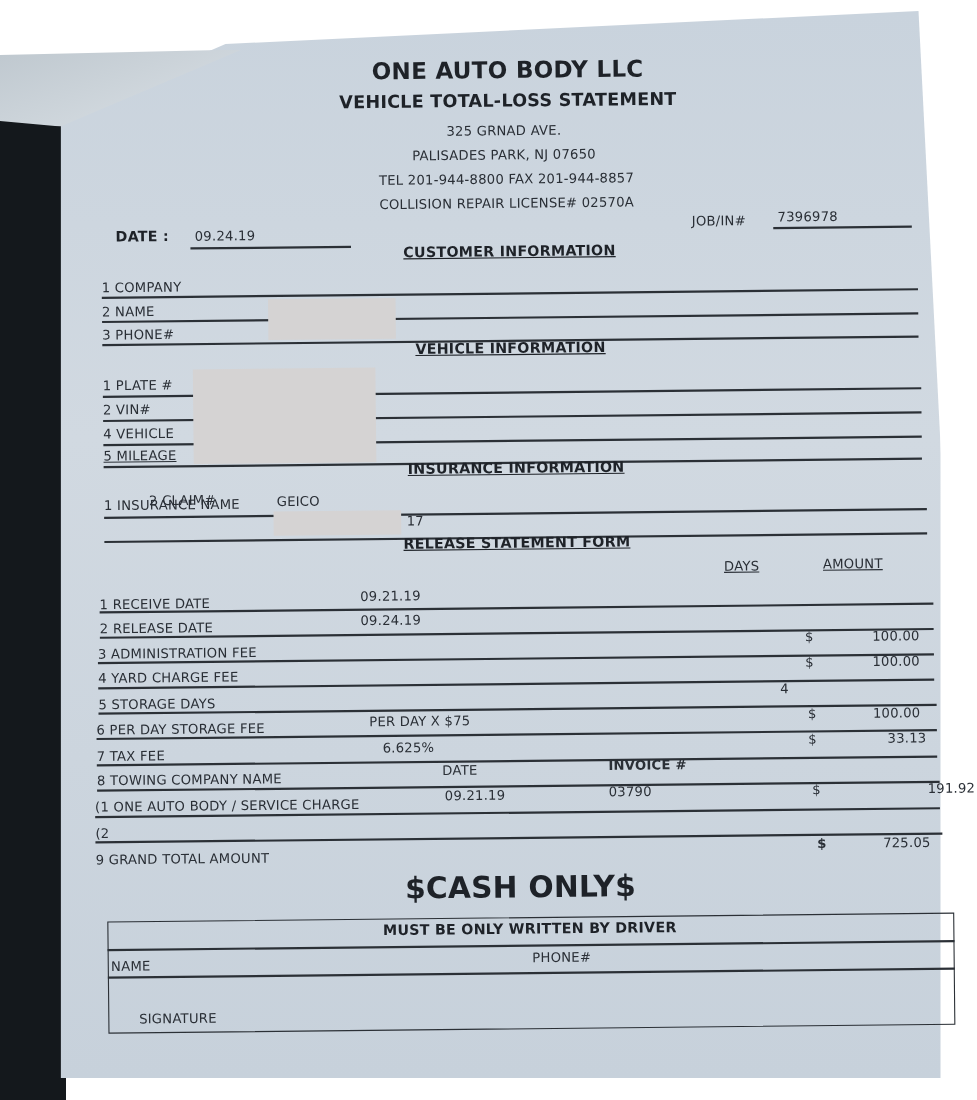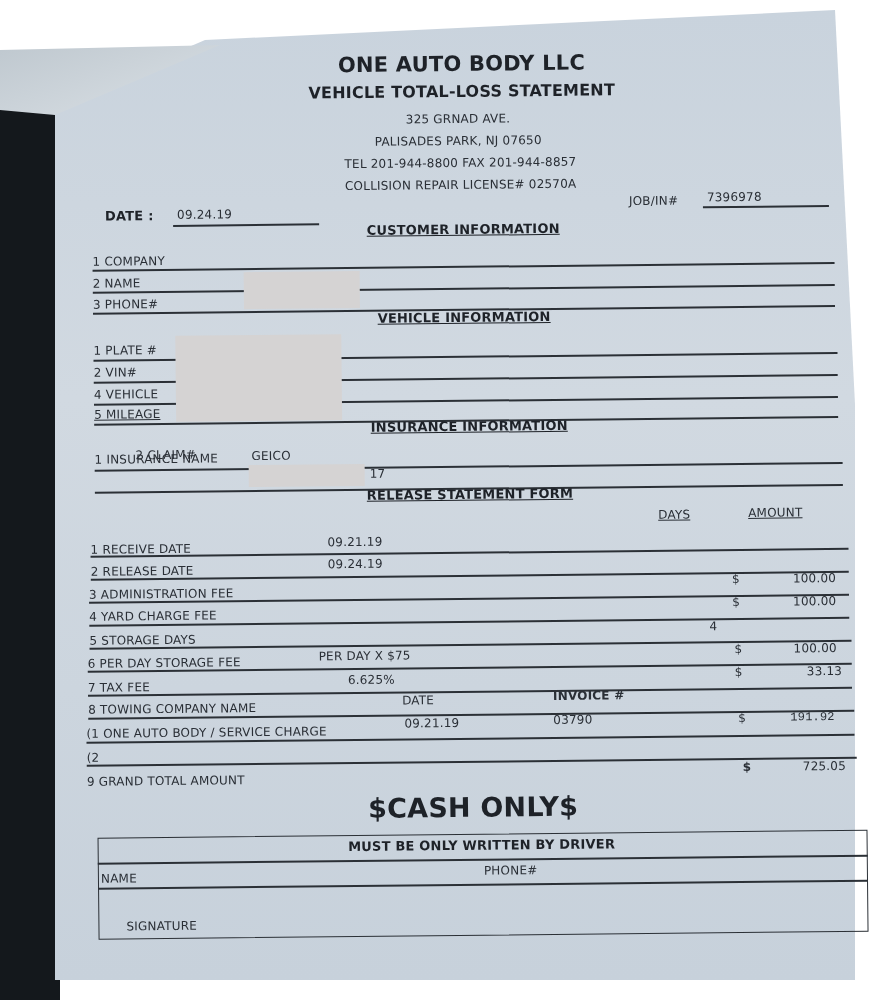--- a/index.html
+++ b/index.html
@@ -106,41 +106,41 @@
   <div class="t label" style="left:88px;top:606px;">4 YARD CHARGE FEE</div>
   <div class="t val" style="left:731px;top:598px;">$</div>
   <div class="t val" style="left:792px;top:598px;">100.00</div>
   <div class="line" style="left:88px;top:621px;width:760px;"></div>
 
   <div class="t label" style="left:88px;top:630px;">5 STORAGE DAYS</div>
   <div class="t val" style="left:708px;top:622px;">4</div>
   <div class="line" style="left:88px;top:644px;width:762px;"></div>
 
   <div class="t label" style="left:86px;top:653px;">6 PER DAY STORAGE FEE</div>
-  <div class="t val" style="left:317px;top:648px;text-align:right;">PER DAY X $75</div>
+  <div class="t val" style="left:334px;top:648px;text-align:right;">PER DAY X $75</div>
   <div class="t val" style="left:733px;top:645px;">$</div>
   <div class="t val" style="left:792px;top:645px;">100.00</div>
   <div class="line" style="left:86px;top:667px;width:764px;"></div>
 
   <div class="t label" style="left:86px;top:677px;">7 TAX FEE</div>
   <div class="t val" style="left:346px;top:672px;">6.625%</div>
   <div class="t val" style="left:733px;top:668px;">$</div>
   <div class="t val" style="left:805px;top:668px;">33.13</div>
   <div class="line" style="left:86px;top:691px;width:764px;"></div>
 
   <div class="t label" style="left:86px;top:699px;">8 TOWING COMPANY NAME</div>
   <div class="t label" style="left:400px;top:693px;">DATE</div>
   <div class="t label" style="left:551px;top:690px;font-weight:bold;">INVOICE #</div>
   <div class="line" style="left:86px;top:714px;width:766px;"></div>
 
   <div class="t label" style="left:84px;top:723px;">(1 ONE AUTO BODY / SERVICE CHARGE</div>
   <div class="t val" style="left:402px;top:716px;">09.21.19</div>
   <div class="t val" style="left:551px;top:714px;">03790</div>
   <div class="t val" style="left:736px;top:714px;">$</div>
-  <div class="t val" style="left:788px;top:714px;font-family:Liberation Mono, monospace;">191.92</div>
+  <div class="t val" style="left:841px;top:714px;">191.92</div>
   <div class="line" style="left:84px;top:738px;width:768px;"></div>
 
   <div class="t label" style="left:84px;top:747px;">(2</div>
   <div class="line" style="left:84px;top:761px;width:770px;"></div>
 
   <div class="t label" style="left:84px;top:771px;">9 GRAND TOTAL AMOUNT</div>
   <div class="t val" style="left:740px;top:763px;font-weight:bold;">$</div>
   <div class="t val" style="left:800px;top:763px;font-weight:normal;">725.05</div>
 
   <div class="t cash center" style="left:470px;top:792px;">$CASH ONLY$</div>

